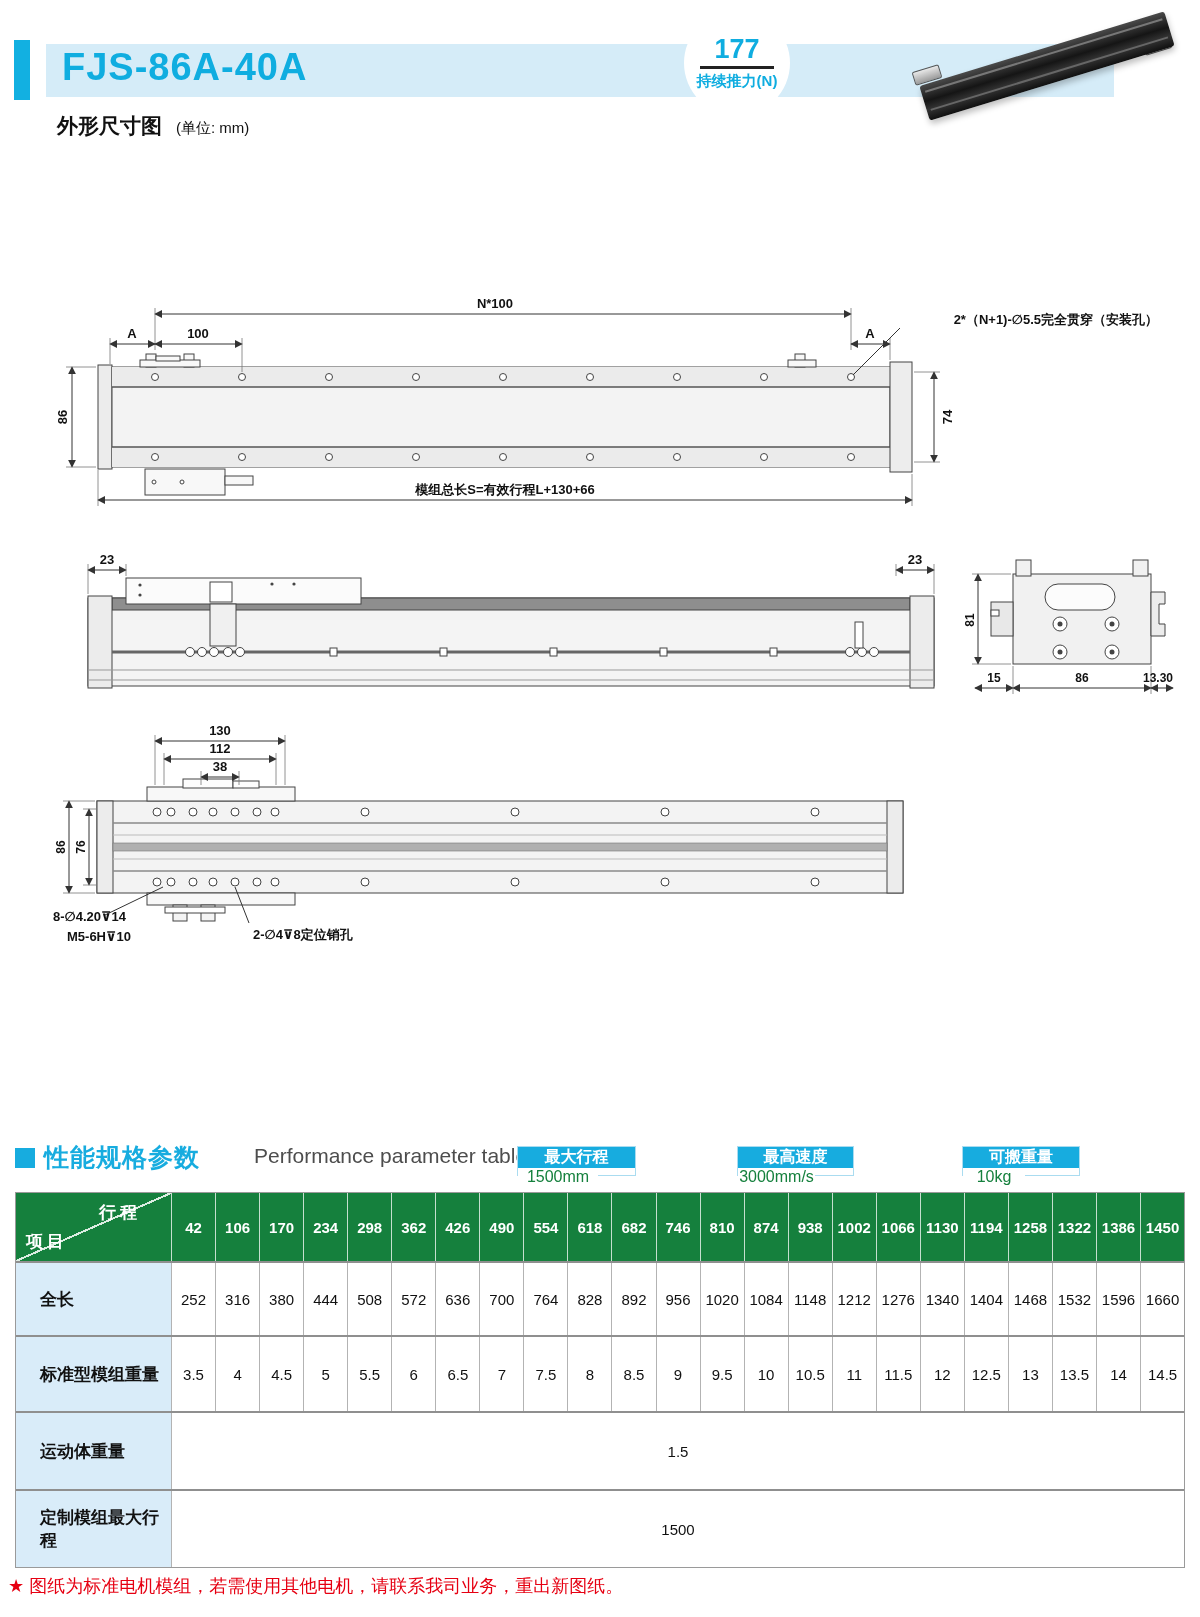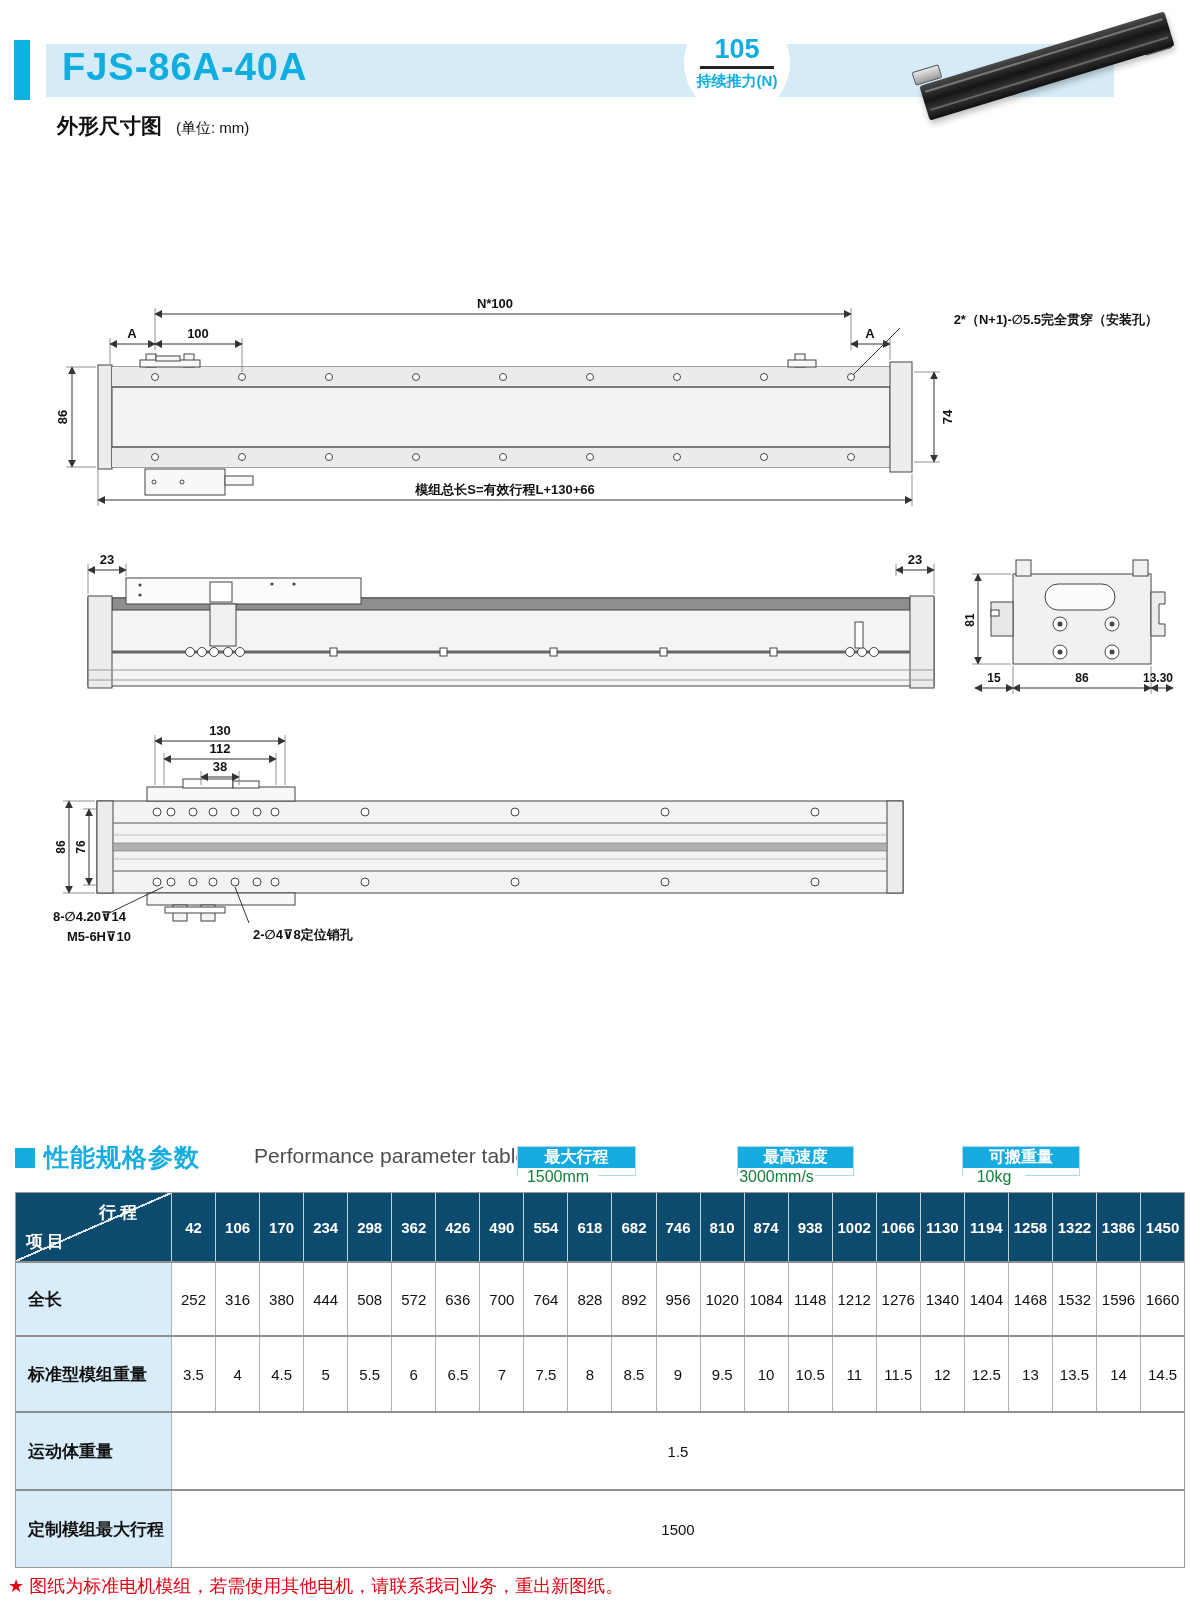--- a/index.html
+++ b/index.html
@@ -38,48 +38,48 @@
   .sec-title-en{position:absolute;left:254px;top:1144px;font-size:21px;color:#4d4d4d;}
   .spec-badge{position:absolute;top:1146px;height:30px;display:flex;border:1px solid #aadcf0;box-sizing:border-box;flex-direction:column;}
   .spec-badge .slbl{background:#17acdf;color:#fff;font-size:16px;font-weight:bold;display:flex;align-items:center;justify-content:center;}
   .spec-badge .sval{background:#fff;color:#15803d;font-size:16px;display:flex;align-items:center;justify-content:center;}
   .sb1{left:517px;} .sb1 .slbl{width:117px;} .sb1 .sval{width:80px;}
   .sb2{left:737px;} .sb2 .slbl{width:115px;} .sb2 .sval{width:77px;}
   .sb3{left:962px;} .sb3 .slbl{width:116px;} .sb3 .sval{width:62px;}
   
   .spec-table{position:absolute;left:15px;top:1192px;width:1170px;border:1px solid #9a9a9a;box-sizing:border-box;background:#fff;}
   .trow{display:flex;width:100%;}
-  .trow.thead{height:68px;background:#0c4a6e;}
+  .trow.thead{height:68px;background:#15803d;}
   .corner{position:relative;width:155px;flex:0 0 155px;color:#fff;
         background-image:linear-gradient(to bottom right,transparent calc(50% - 1px),rgba(255,255,255,.85) calc(50% - 1px),rgba(255,255,255,.85) calc(50% + 1px),transparent calc(50% + 1px));}
   .corner .c-top{position:absolute;right:30px;top:8px;font-size:17px;font-weight:bold;letter-spacing:4px;}
   .corner .c-bottom{position:absolute;left:10px;bottom:8px;font-size:17px;font-weight:bold;letter-spacing:4px;}
   .cells{display:flex;flex:1;}
   .cell{flex:1;display:flex;align-items:center;justify-content:center;}
   .head-cell{color:#fff;font-size:15px;font-weight:bold;border-left:1px solid rgba(255,255,255,.75);}
   .trow.body{border-top:2px solid #8f8f8f;}
   .trow.r1{height:72px;} .trow.r2{height:74px;} .trow.r3{height:76px;} .trow.r4{height:76px;}
   .rlabel{width:155px;flex:0 0 155px;background:#d9ecf9;display:flex;align-items:center;
-        padding-left:12px;box-sizing:border-box;font-size:17px;font-weight:bold;color:#111;}
+        padding-left:24px;box-sizing:border-box;font-size:17px;font-weight:bold;color:#111;}
   .value-cell{font-size:15px;color:#111;border-left:1px solid #b3b3b3;}
   .spancell{flex:1;display:flex;align-items:center;justify-content:center;font-size:15px;border-left:1px solid #b3b3b3;}
   
   .footer-note{position:absolute;left:8px;top:1574px;font-size:18px;font-weight:normal;color:#e60012;}
 </style>
 </head>
 <body>
 
 <div class="page">
 
   <div class="accent-bar"></div>
   <div class="banner"></div>
   <div class="model-title">FJS-86A-40A</div>
 
   <div class="force-badge badge-1">
-    <div class="val">105</div>
+    <div class="val">177</div>
     <div class="rule"></div>
     <div class="lbl">持续推力(N)</div>
   </div>
 
   <div class="product-photo">
     <div class="rail-end e1"></div>
     <div class="rail-end e2"></div>
     <div class="rail-bar"></div>
   </div>
 

